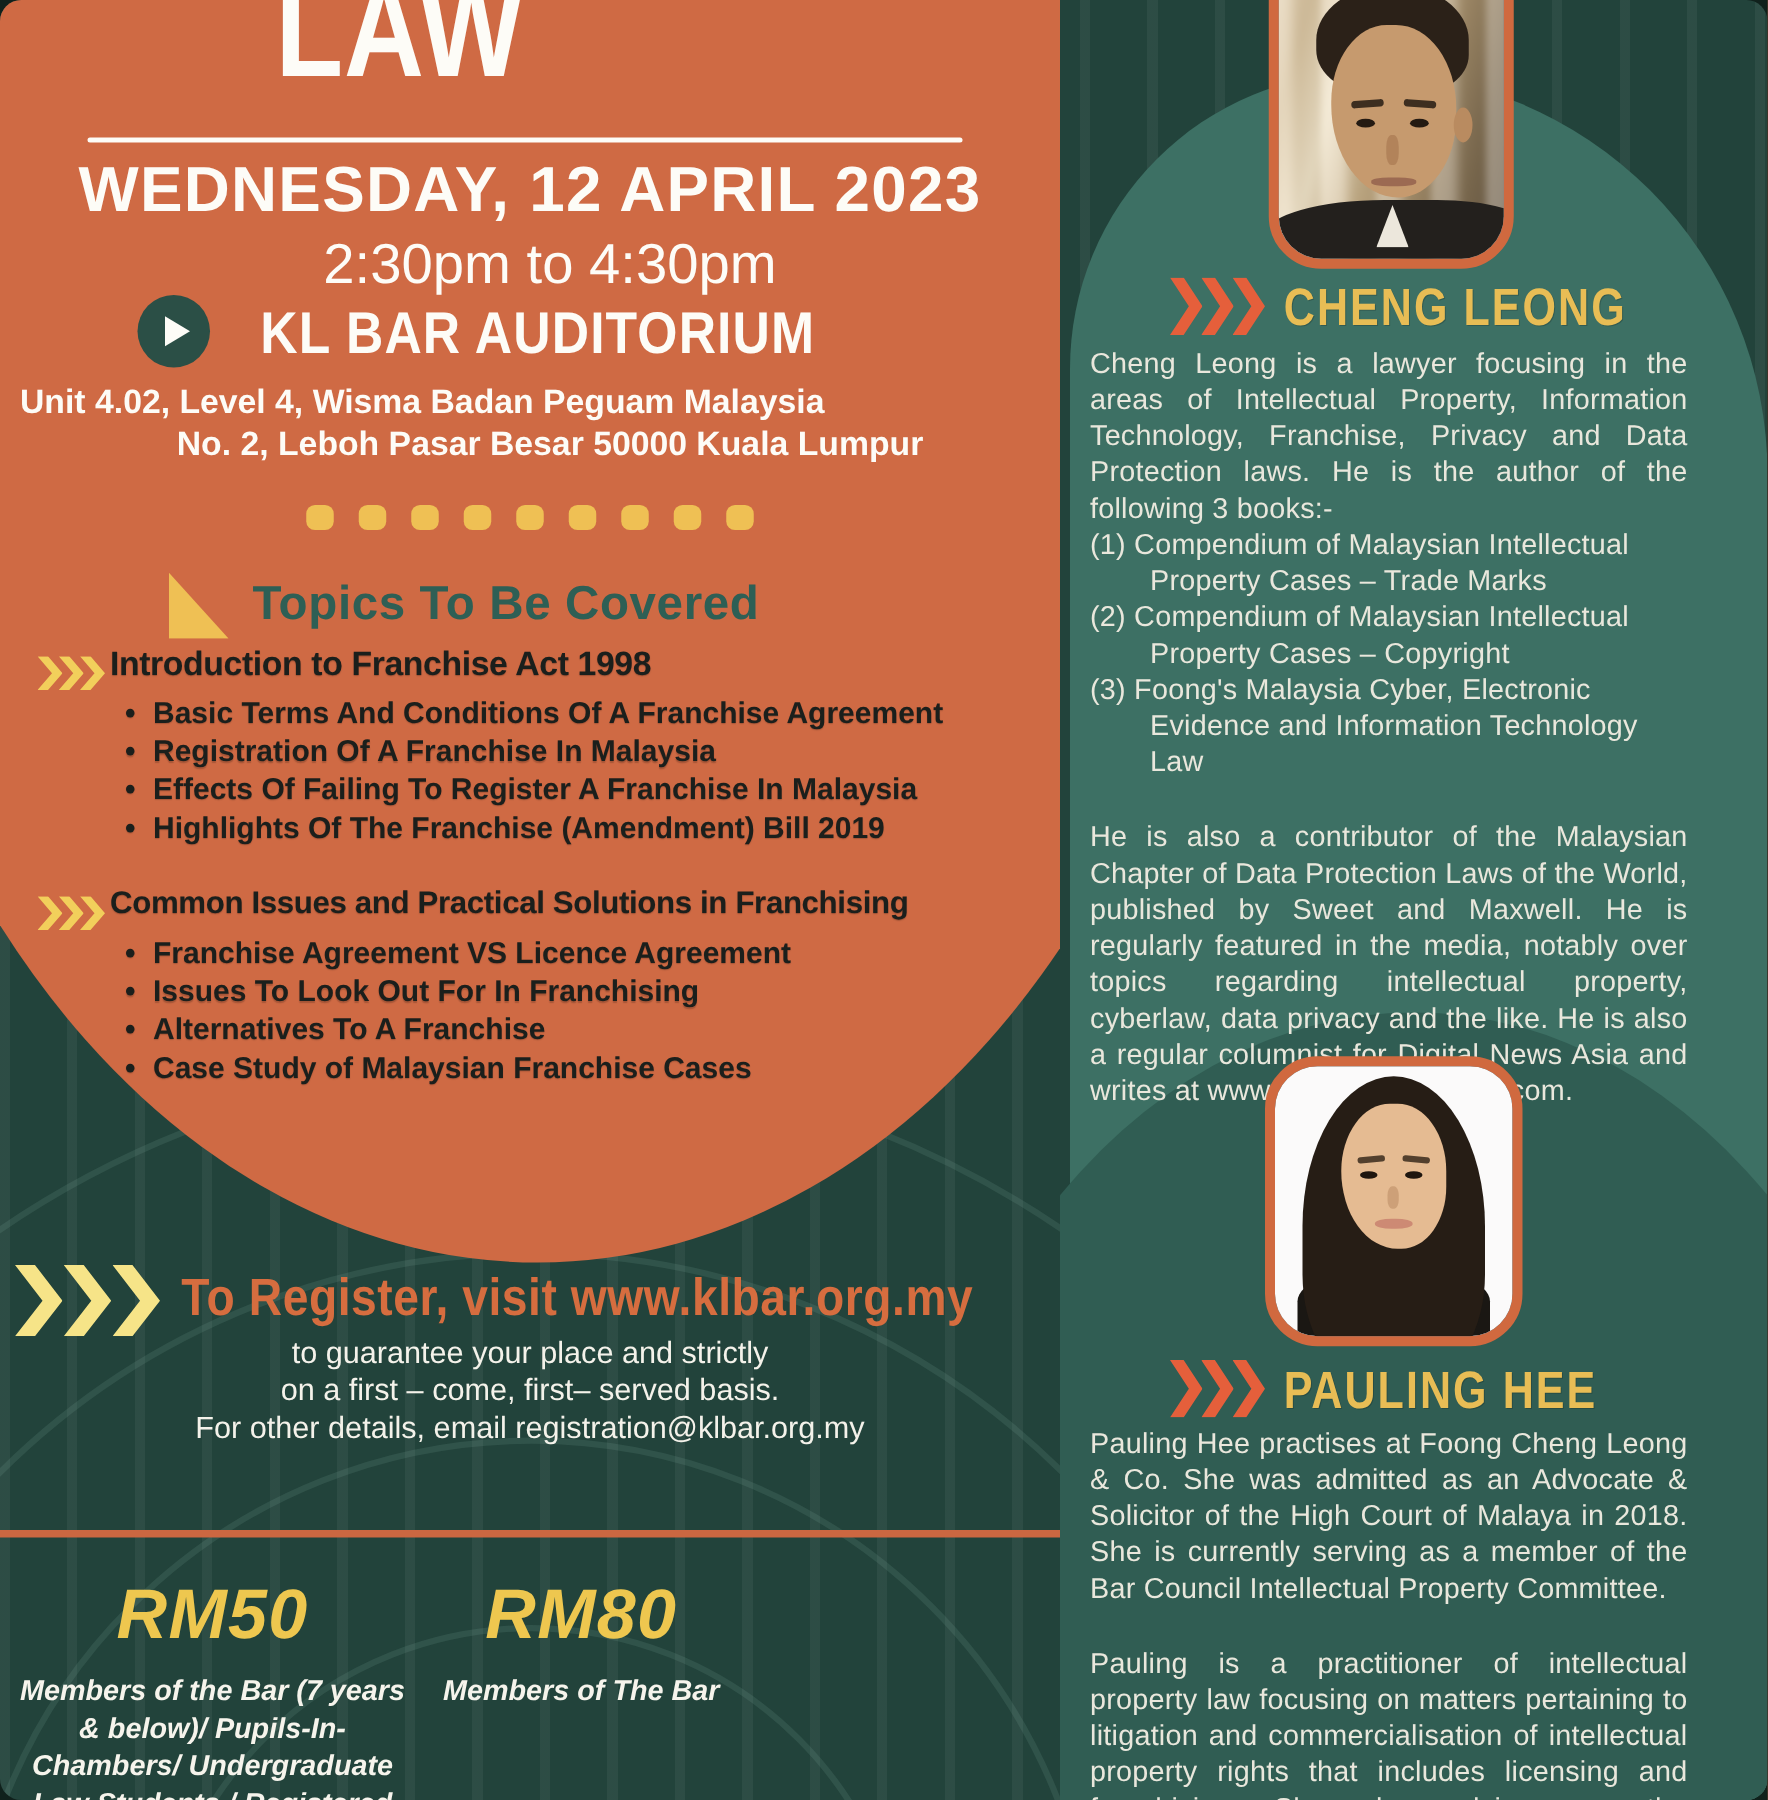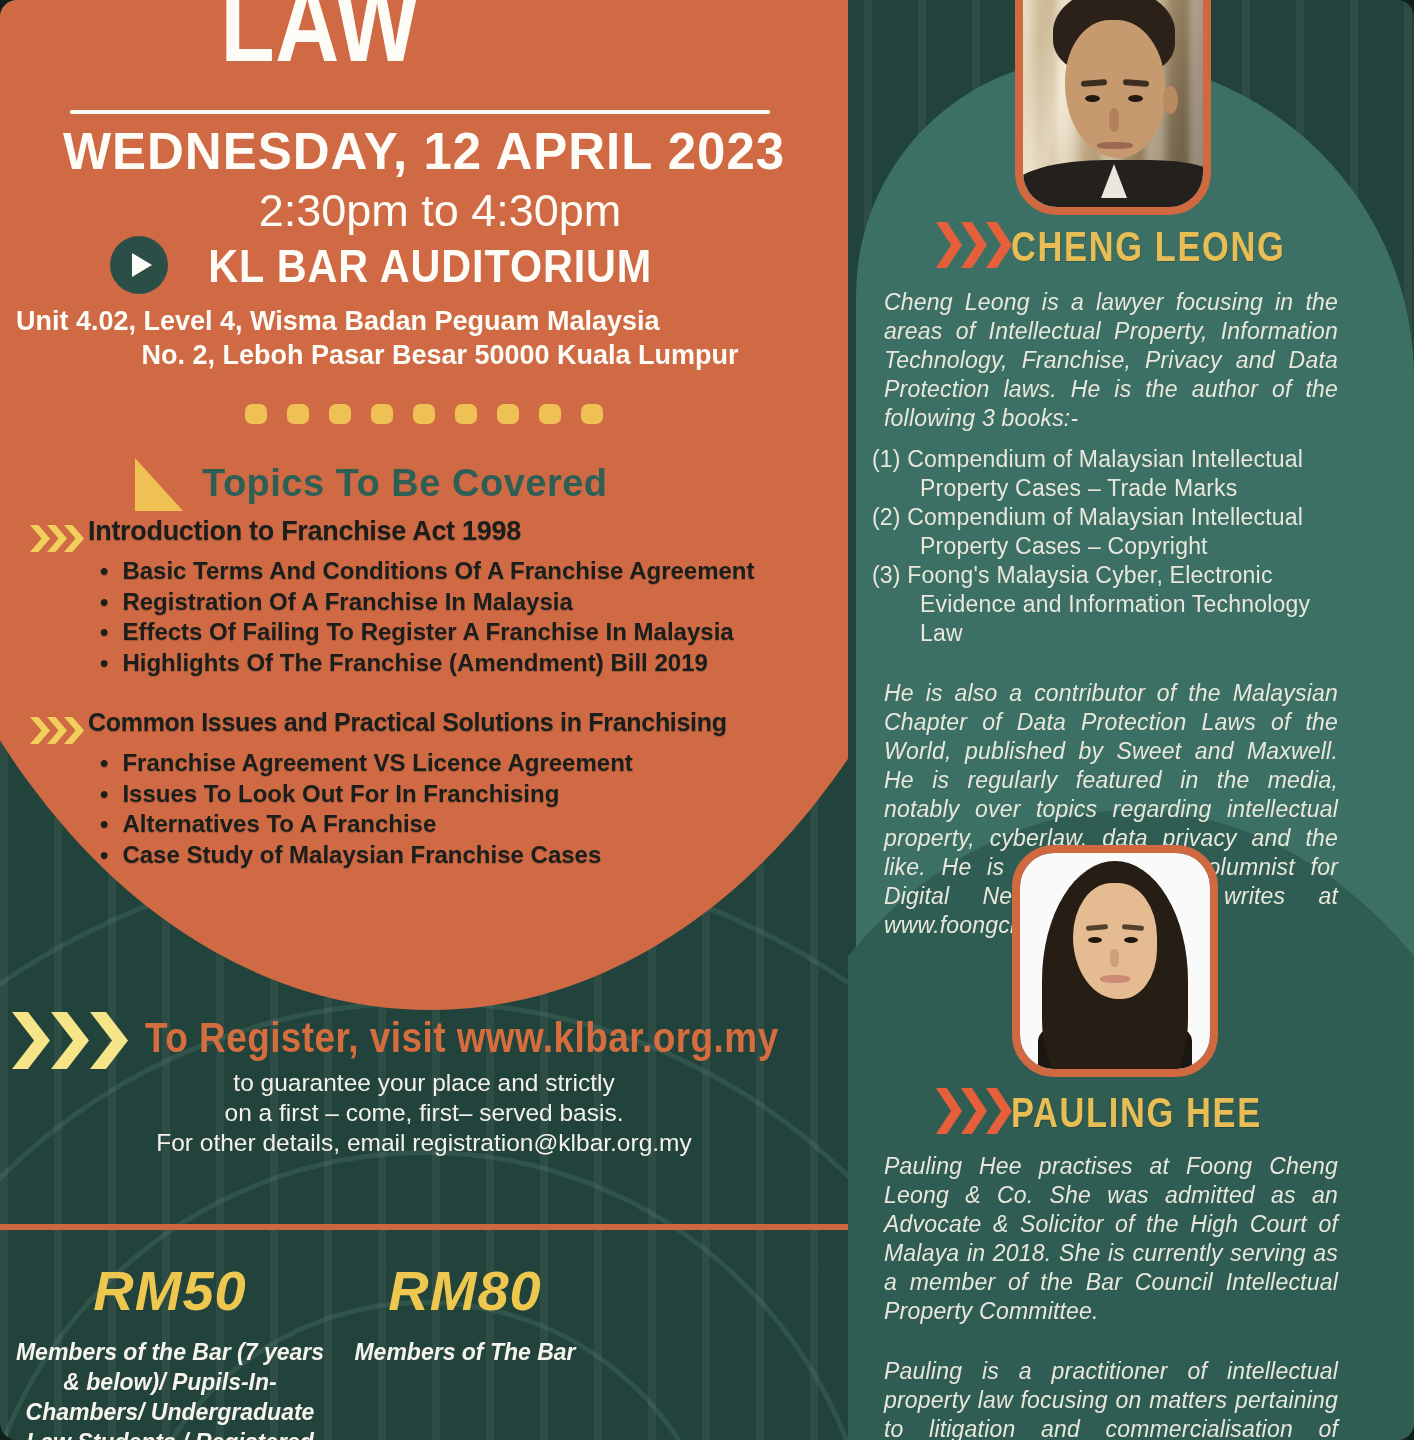--- a/index.html
+++ b/index.html
@@ -114,30 +114,30 @@
   .p2-neck{left:81px;top:138px;width:28px;height:26px;background:#dcae85;}
   .p2-hair{left:22px;top:8px;width:146px;height:240px;background:#261d15;border-radius:50% 50% 34% 34%;}
   .p2-face{left:53px;top:30px;width:84px;height:116px;background:#e5bb92;border-radius:50% 50% 46% 58%;}
   .p2-browL{left:66px;top:72px;width:22px;height:5px;background:#53402e;border-radius:3px;transform:rotate(-5deg);}
   .p2-browR{left:102px;top:72px;width:22px;height:5px;background:#53402e;border-radius:3px;transform:rotate(5deg);}
   .p2-eyeL{left:68px;top:84px;width:14px;height:6px;background:#1f160f;border-radius:50%;}
   .p2-eyeR{left:104px;top:84px;width:14px;height:6px;background:#1f160f;border-radius:50%;}
   .p2-nose{left:90px;top:96px;width:9px;height:18px;background:rgba(150,100,60,0.3);border-radius:40%;}
   .p2-mouth{left:80px;top:122px;width:30px;height:8px;background:#cd8a74;border-radius:45%;}
 
-  .name-row{position:absolute;display:flex;align-items:center;gap:0;}
+  .name-row{position:absolute;display:flex;align-items:flex-start;gap:16px;}
   .nr1{left:88px;top:222px;}
   .nr2{left:88px;top:1088px;}
   .speaker-name{font-size:42px;font-weight:bold;color:#e8bd55;letter-spacing:2px;white-space:nowrap;
     transform:scaleX(0.82);transform-origin:left center;text-shadow:1px 1px 0 rgba(0,0,0,0.18);}
 
   .bio{position:absolute;left:24px;width:478px;color:#e9e7dc;font-size:23px;line-height:29px;letter-spacing:0.2px;}
   .bio1{top:276px;}
   .bio2{top:1140px;}
-  .bio p{margin:12px;text-align:justify;font-style:italic;}
+  .bio p{margin:0;text-align:justify;}
   .bio .books{width:452px;margin:0;}
   .bio .books div{padding-left:48px;text-indent:-48px;text-align:left;}
   .bio .para-gap2{margin-top:31px;}
 </style>
 </head>
 <body>
 
 <div class="poster">
 
   <div class="left-col">

